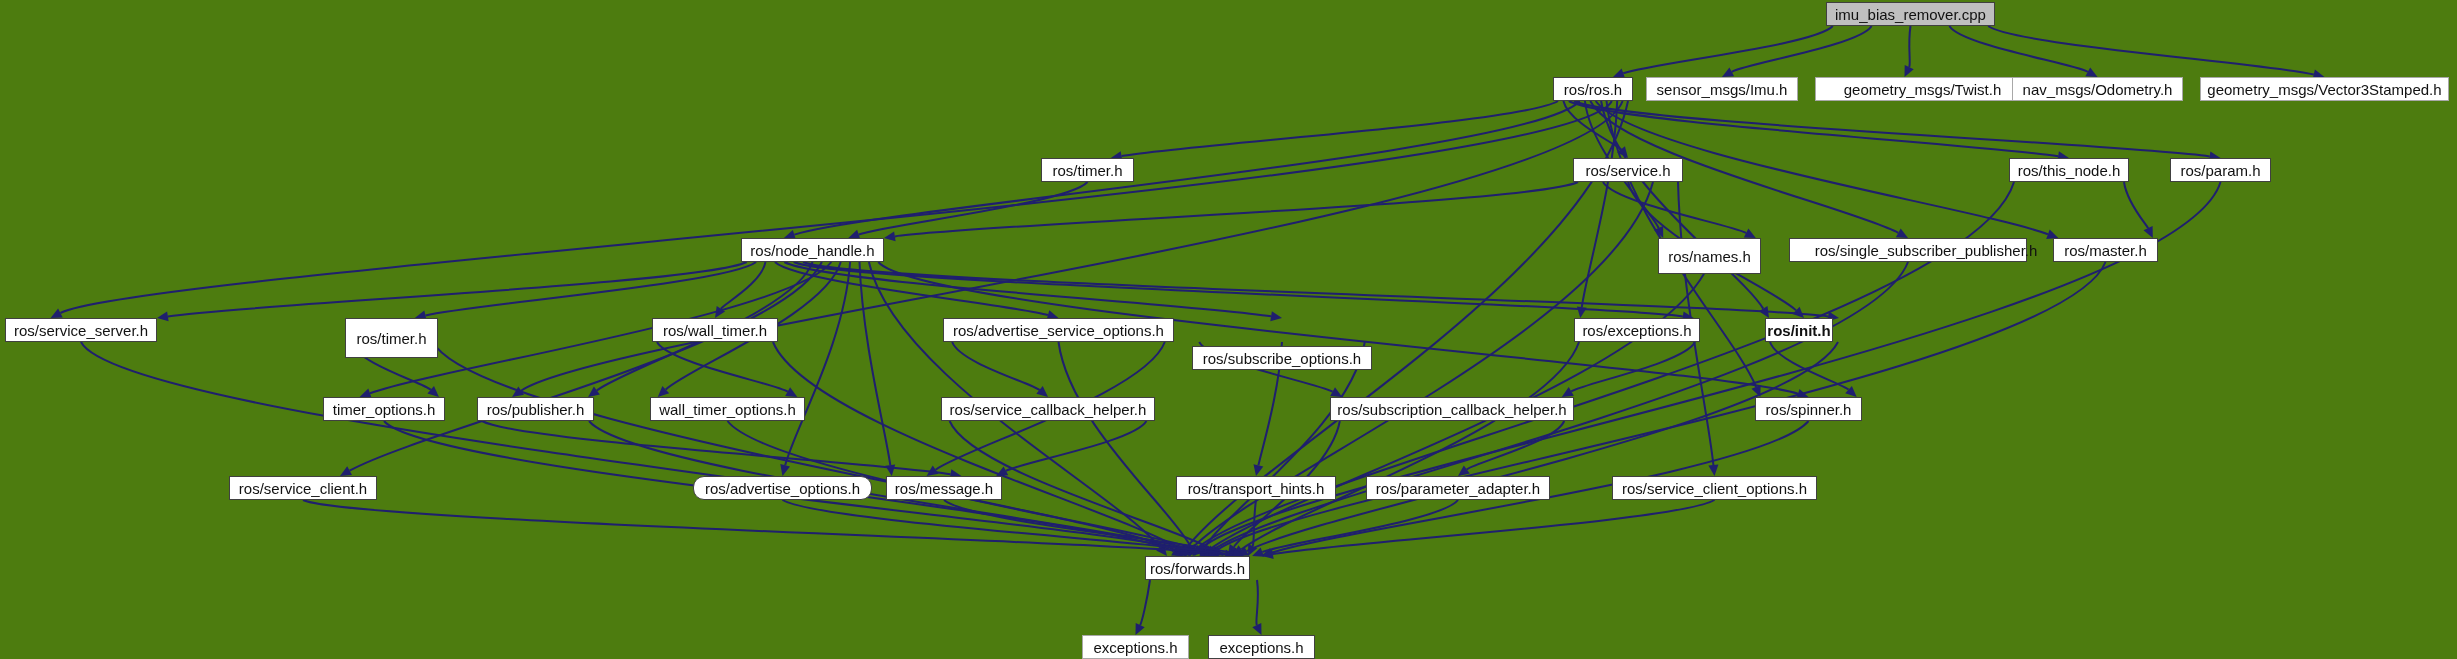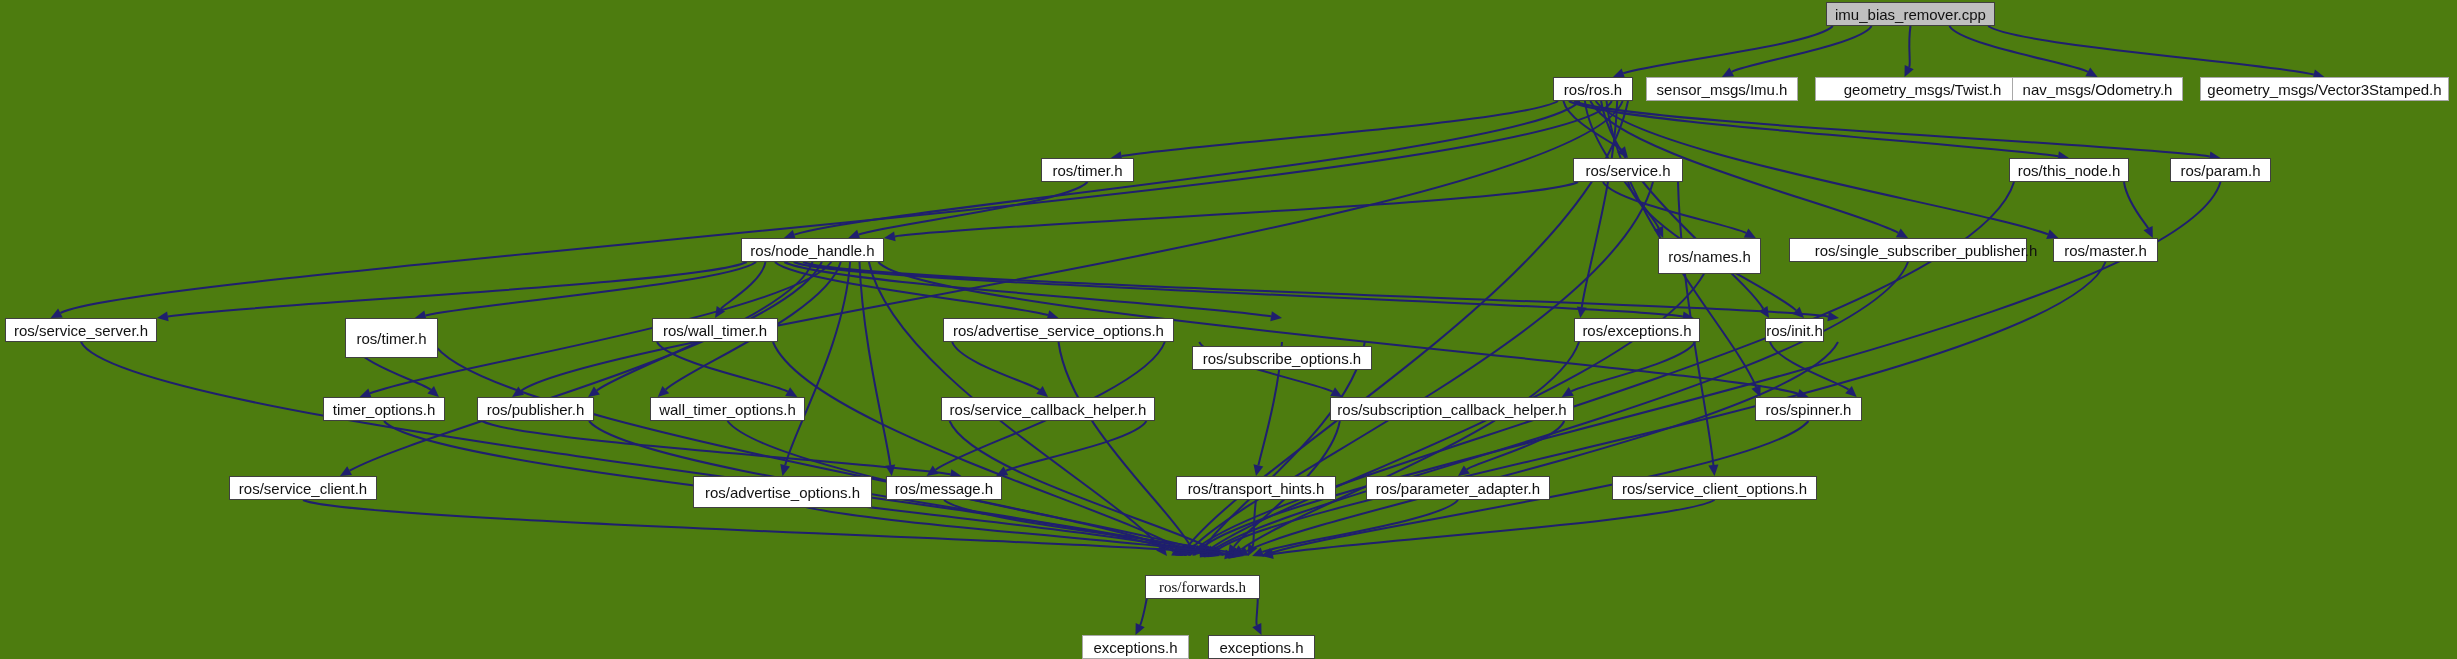--- a/index.html
+++ b/index.html
@@ -272,21 +272,21 @@
       </div>
       <div class="node-box strong" style="left: 943px; top: 318px; width: 231px; height: 24px;">
         <span>ros/advertise_service_options.h</span>
       </div>
       <div class="node-box strong" style="left: 1192px; top: 318px; width: 180px; height: 24px; margin-top: 28px;">
         <span>ros/subscribe_options.h</span>
       </div>
       <div class="node-box strong" style="left: 1574px; top: 318px; width: 126px; height: 24px;">
         <span>ros/exceptions.h</span>
       </div>
-      <div class="node-box strong" style="left: 1765px; top: 318px; width: 59px; height: 24px;">
+      <div class="node-box strong" style="left: 1765px; top: 318px; width: 68px; height: 24px; font-weight: bold;">
         <span>ros/init.h</span>
       </div>
       <div class="node-box strong" style="left: 323px; top: 397px; width: 122px; height: 24px;">
         <span>timer_options.h</span>
       </div>
       <div class="node-box strong" style="left: 477px; top: 397px; width: 117px; height: 24px;">
         <span>ros/publisher.h</span>
       </div>
       <div class="node-box strong" style="left: 650px; top: 397px; width: 155px; height: 24px;">
         <span>wall_timer_options.h</span>
@@ -296,36 +296,36 @@
       </div>
       <div class="node-box strong" style="left: 1330px; top: 397px; width: 244px; height: 24px;">
         <span>ros/subscription_callback_helper.h</span>
       </div>
       <div class="node-box strong" style="left: 1755px; top: 397px; width: 107px; height: 24px;">
         <span>ros/spinner.h</span>
       </div>
       <div class="node-box strong" style="left: 229px; top: 476px; width: 148px; height: 24px;">
         <span>ros/service_client.h</span>
       </div>
-      <div class="node-box strong" style="left: 693px; top: 476px; width: 179px; height: 32px;">
+      <div class="node-box strong" style="left: 693px; top: 476px; width: 179px; height: 24px; border-radius: 11px;">
         <span>ros/advertise_options.h</span>
       </div>
       <div class="node-box strong" style="left: 886px; top: 476px; width: 116px; height: 24px;">
         <span>ros/message.h</span>
       </div>
       <div class="node-box strong" style="left: 1176px; top: 476px; width: 160px; height: 24px;">
         <span>ros/transport_hints.h</span>
       </div>
       <div class="node-box strong" style="left: 1366px; top: 476px; width: 184px; height: 24px;">
         <span>ros/parameter_adapter.h</span>
       </div>
       <div class="node-box strong" style="left: 1612px; top: 476px; width: 205px; height: 24px;">
         <span>ros/service_client_options.h</span>
       </div>
-      <div class="node-box strong" style="left: 1145px; top: 575px; width: 115px; height: 24px; font-family: Liberation Serif, serif;">
+      <div class="node-box strong" style="left: 1145px; top: 556px; width: 105px; height: 24px;">
         <span>ros/forwards.h</span>
       </div>
       <div class="node-box leaf" style="left: 1082px; top: 635px; width: 107px; height: 24px;">
         <span>exceptions.h</span>
       </div>
       <div class="node-box strong" style="left: 1208px; top: 635px; width: 107px; height: 24px;">
         <span>exceptions.h</span>
       </div>
     </div>
 </div>

